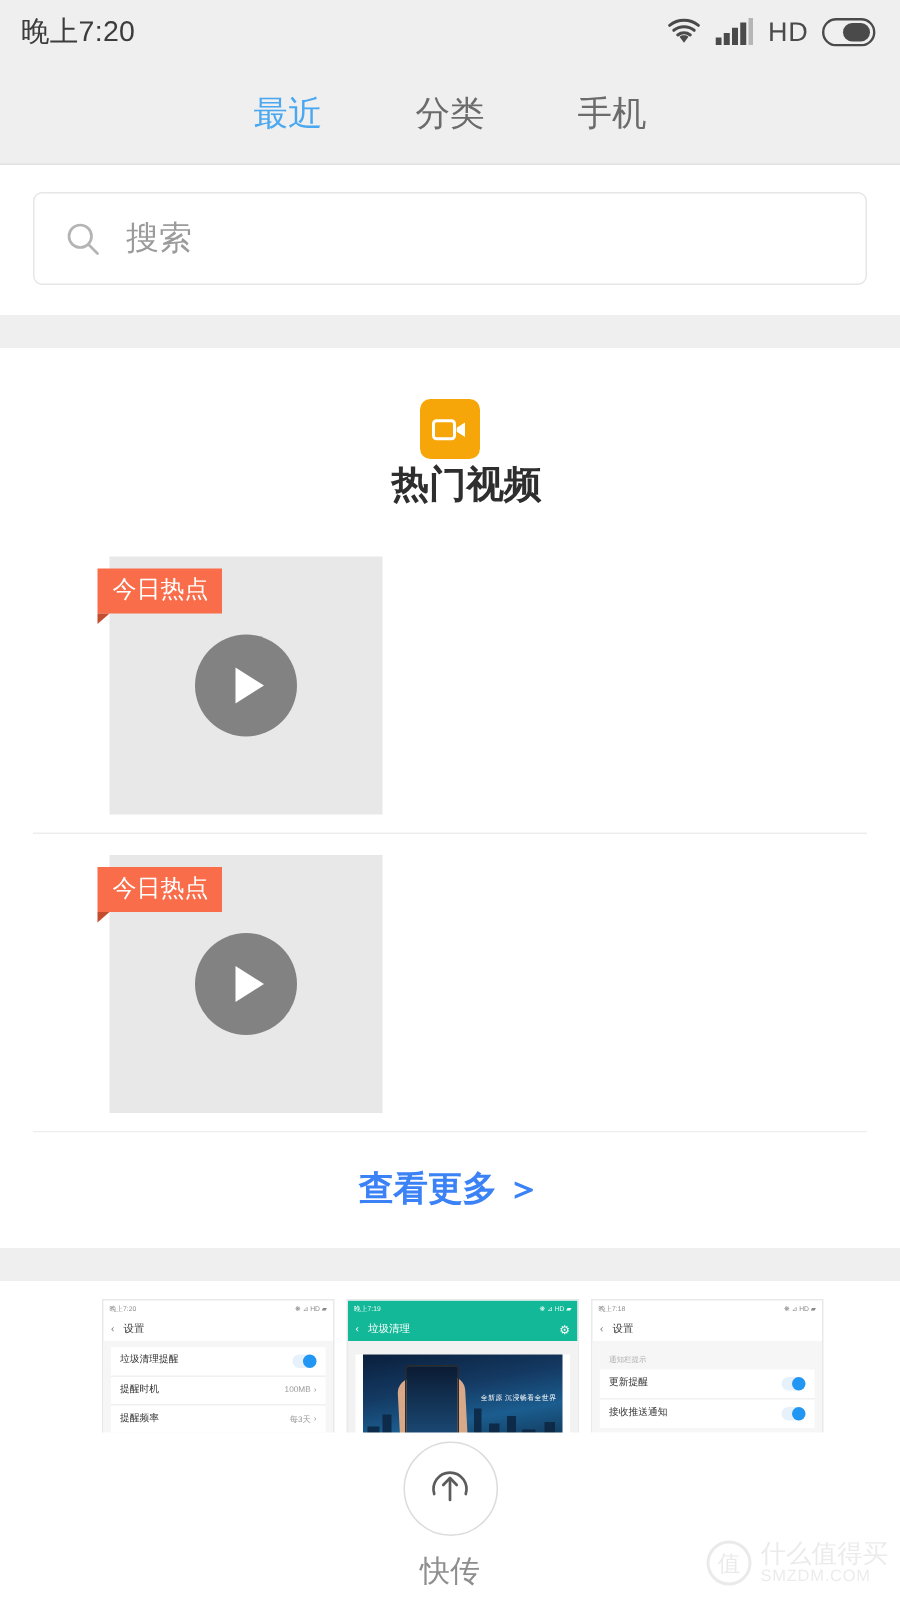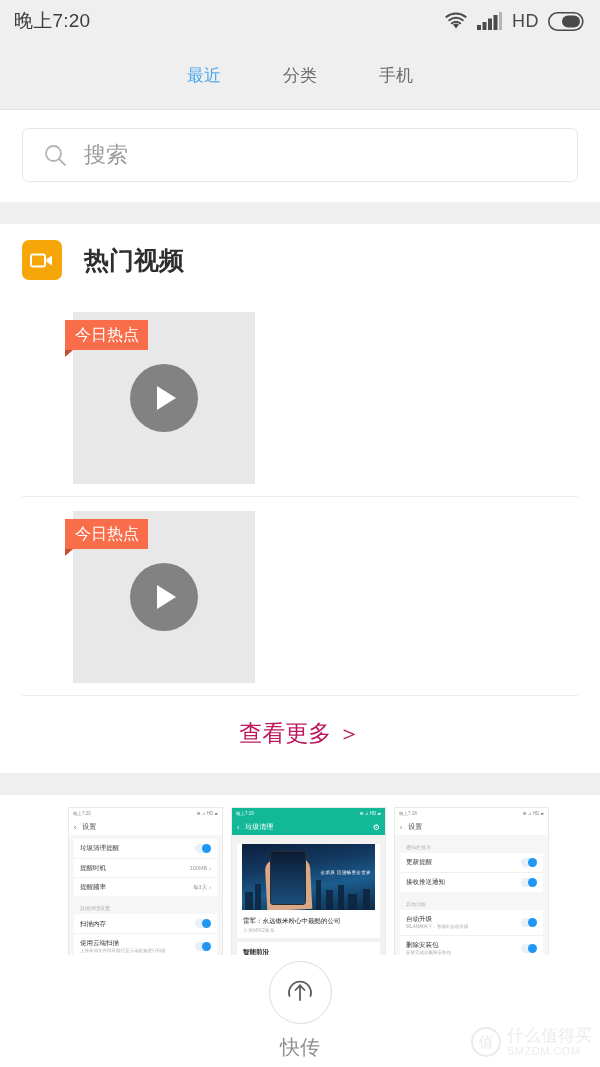--- a/index.html
+++ b/index.html
@@ -18,36 +18,36 @@
   .sb-clock{ font-size:19px; color:#3c3c3c; letter-spacing:.2px; }
   .sb-right{ display:flex; align-items:center; gap:9px; }
   .sb-hd{ font-size:18px; color:#4a4a4a; letter-spacing:.5px; }
   .ico{ display:block; }
 
   
   .tabbar{
     height:68px; background:#efefef; display:flex; align-items:center;
     justify-content:center; gap:62px; border-bottom:1px solid #e2e2e2;
   }
-  .tab{ font-size:17px; color:#6b6b6b; }
+  .tab{ font-size:23px; color:#6b6b6b; }
   .tab.active{ color:#4aa8f0; }
 
   
   .searchwrap{ background:#fff; padding:18px 22px 20px 22px; }
   .searchbox{
-    height:54px; border:1px solid #e6e6e6; border-radius:6px;
+    height:62px; border:1px solid #e6e6e6; border-radius:6px;
     display:flex; align-items:center; padding:0 20px; background:#fff;
   }
   .search-ph{ font-size:22px; color:#9b9b9b; margin-left:16px; }
 
   .band{ height:22px; background:#efefef; }
   .divider{ height:1px; background:#ededed; margin:0 22px; }
 
   
-  .sechead{ display:flex; align-items:center; padding:16px 22px 18px 22px; }
+  .sechead{ display:flex; align-items:center; padding:34px 22px 18px 22px;flex-direction:column; }
   .sq{
     width:40px; height:40px; border-radius:7px; flex:0 0 auto;
     display:flex; align-items:center; justify-content:center;
   }
   .sq.orange{ background:#f6a609; }
   .sq.green{ background:#10c08c; }
   .sectitle{ font-size:25px; color:#2e2e2e; margin-left:22px; font-weight:600;}
   .sectime{ margin-left:auto; font-size:19px; color:#9a9a9a; }
 
   
@@ -71,21 +71,21 @@
   }
   .play i{
     width:0;height:0;border-left:19px solid #fff;
     border-top:12px solid transparent;border-bottom:12px solid transparent;
     margin-left:5px;
   }
 
   .more{
     text-align:center; padding:22px 0 24px 0; background:#fff;
   }
-  .more span{ font-size:23px; color:#be185d; }
+  .more span{ font-size:23px; color:#3b82f6;font-weight:bold; }
 
   
   .shots{ display:flex; gap:8px; padding:12px 16px 0 68px; }
   .shot{
     width:155px; height:168px; background:#fff; border:1px solid #e9e9e9;
     overflow:hidden; position:relative; flex:0 0 auto;
   }
   .mini-sb{
     height:11px; display:flex; align-items:center; justify-content:space-between;
     padding:0 4px; font-size:4.5px; color:#8a8a8a;

